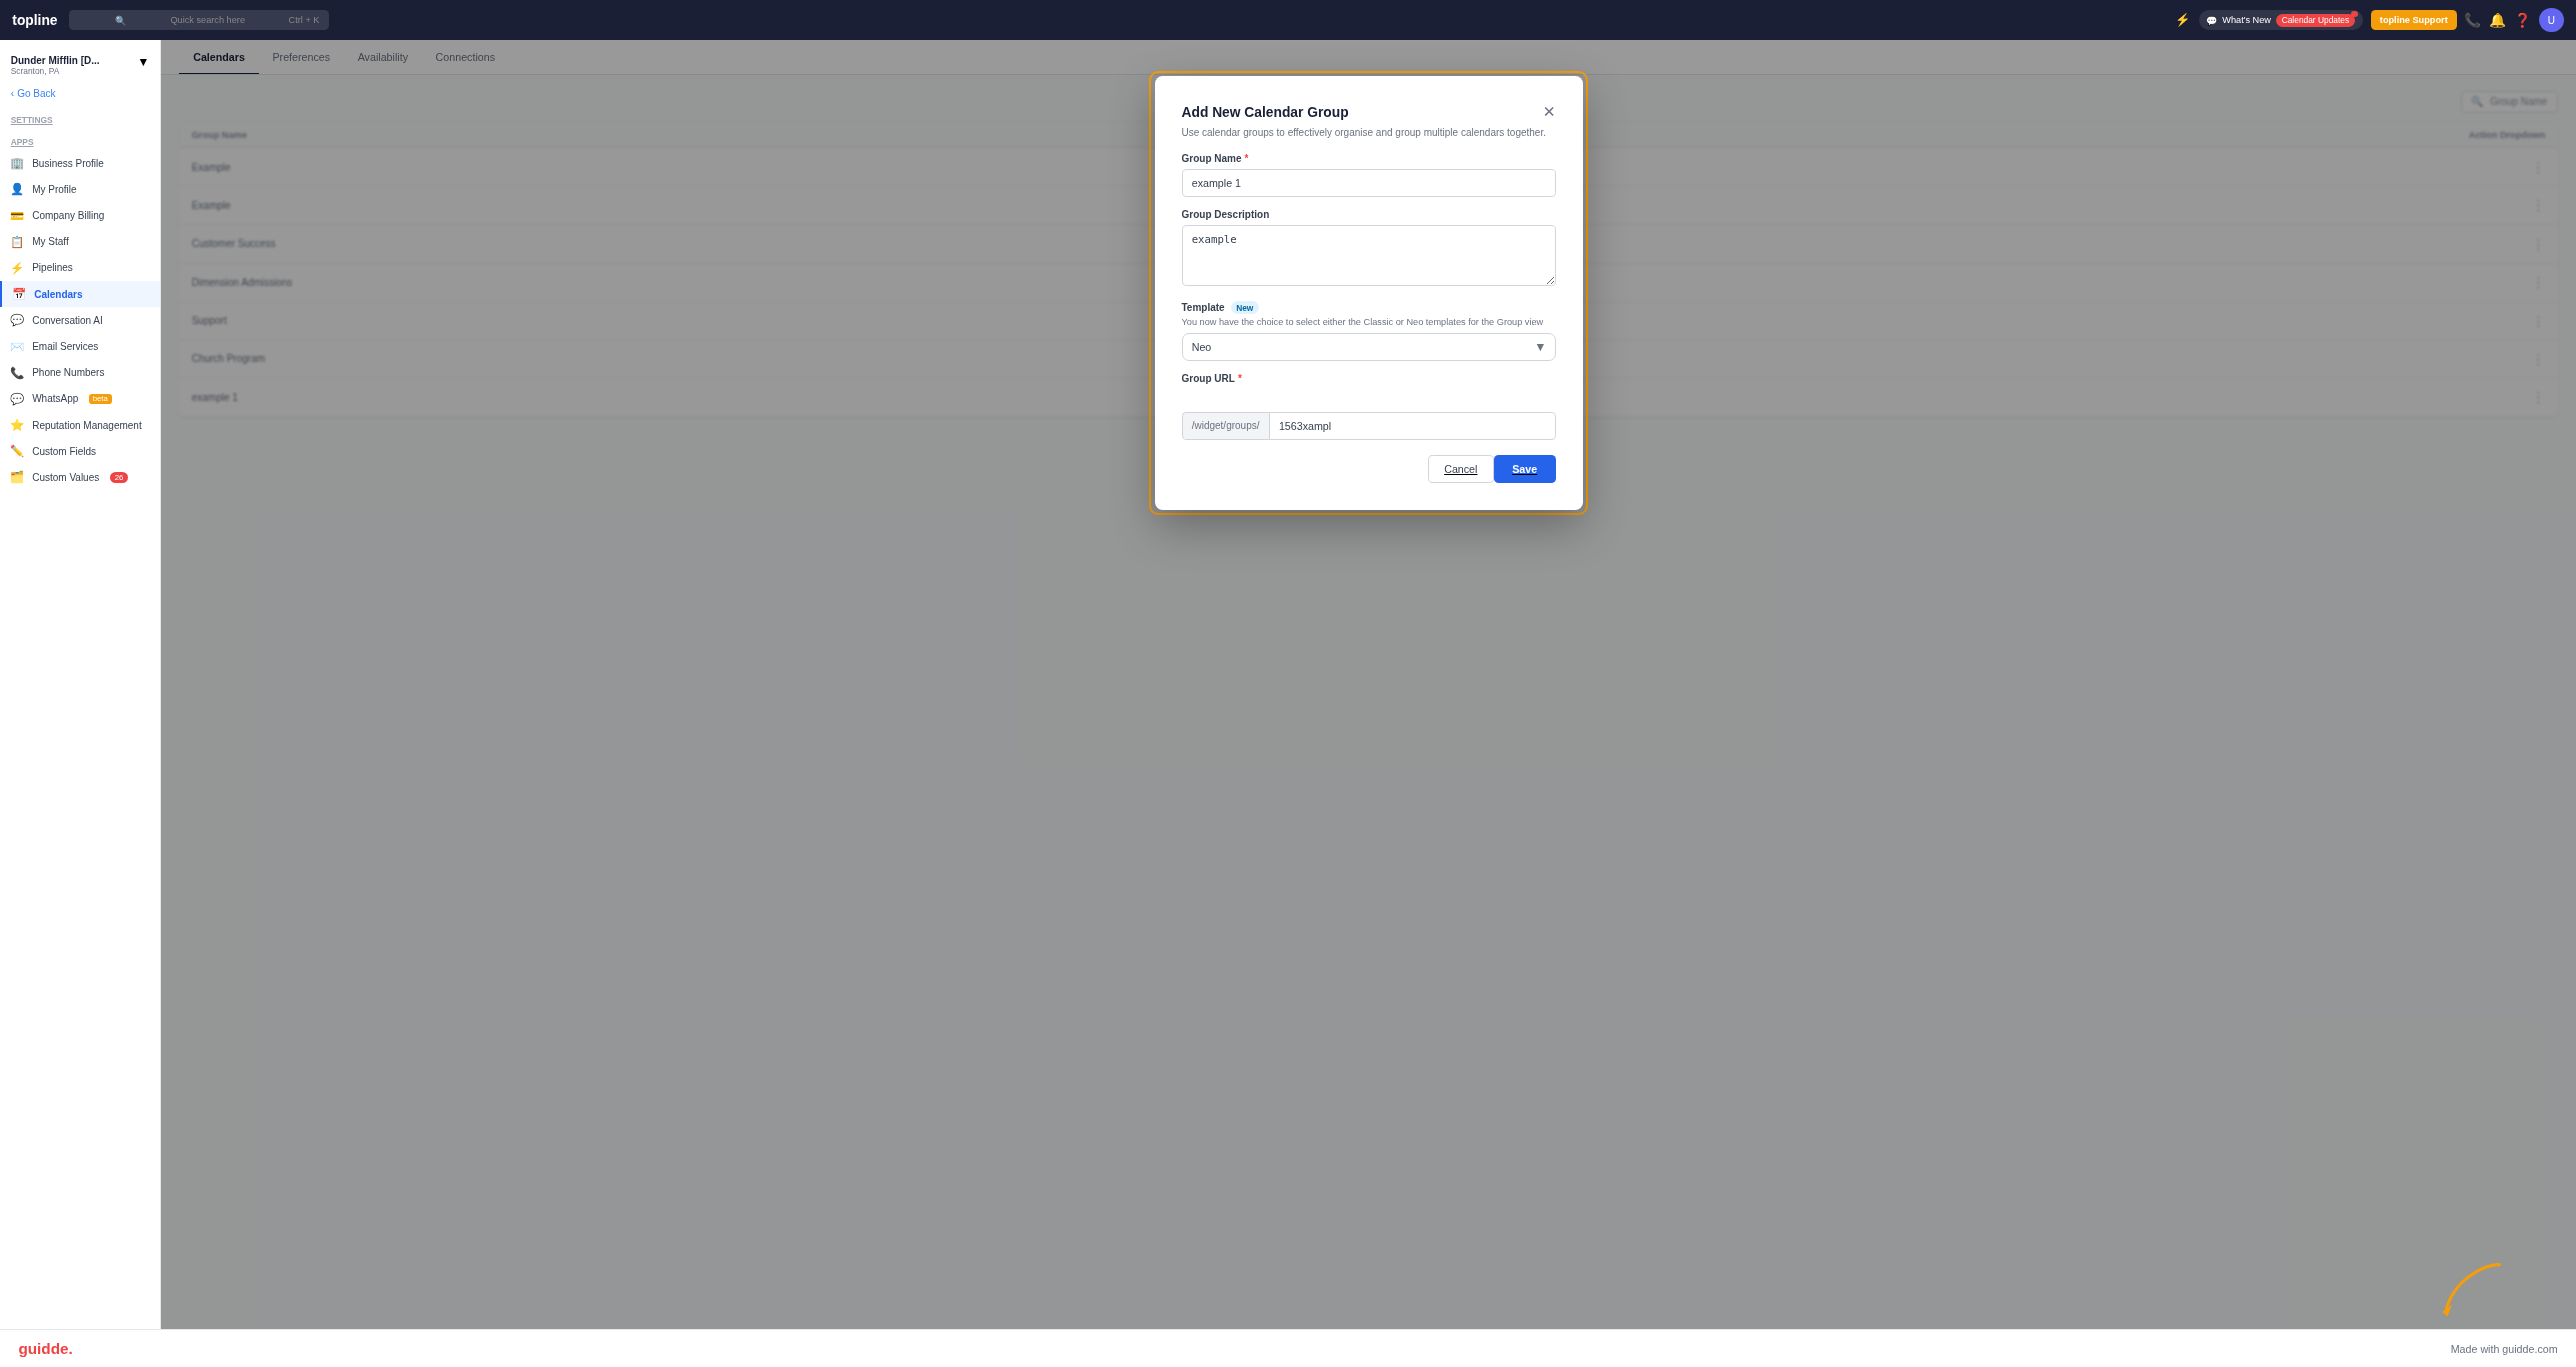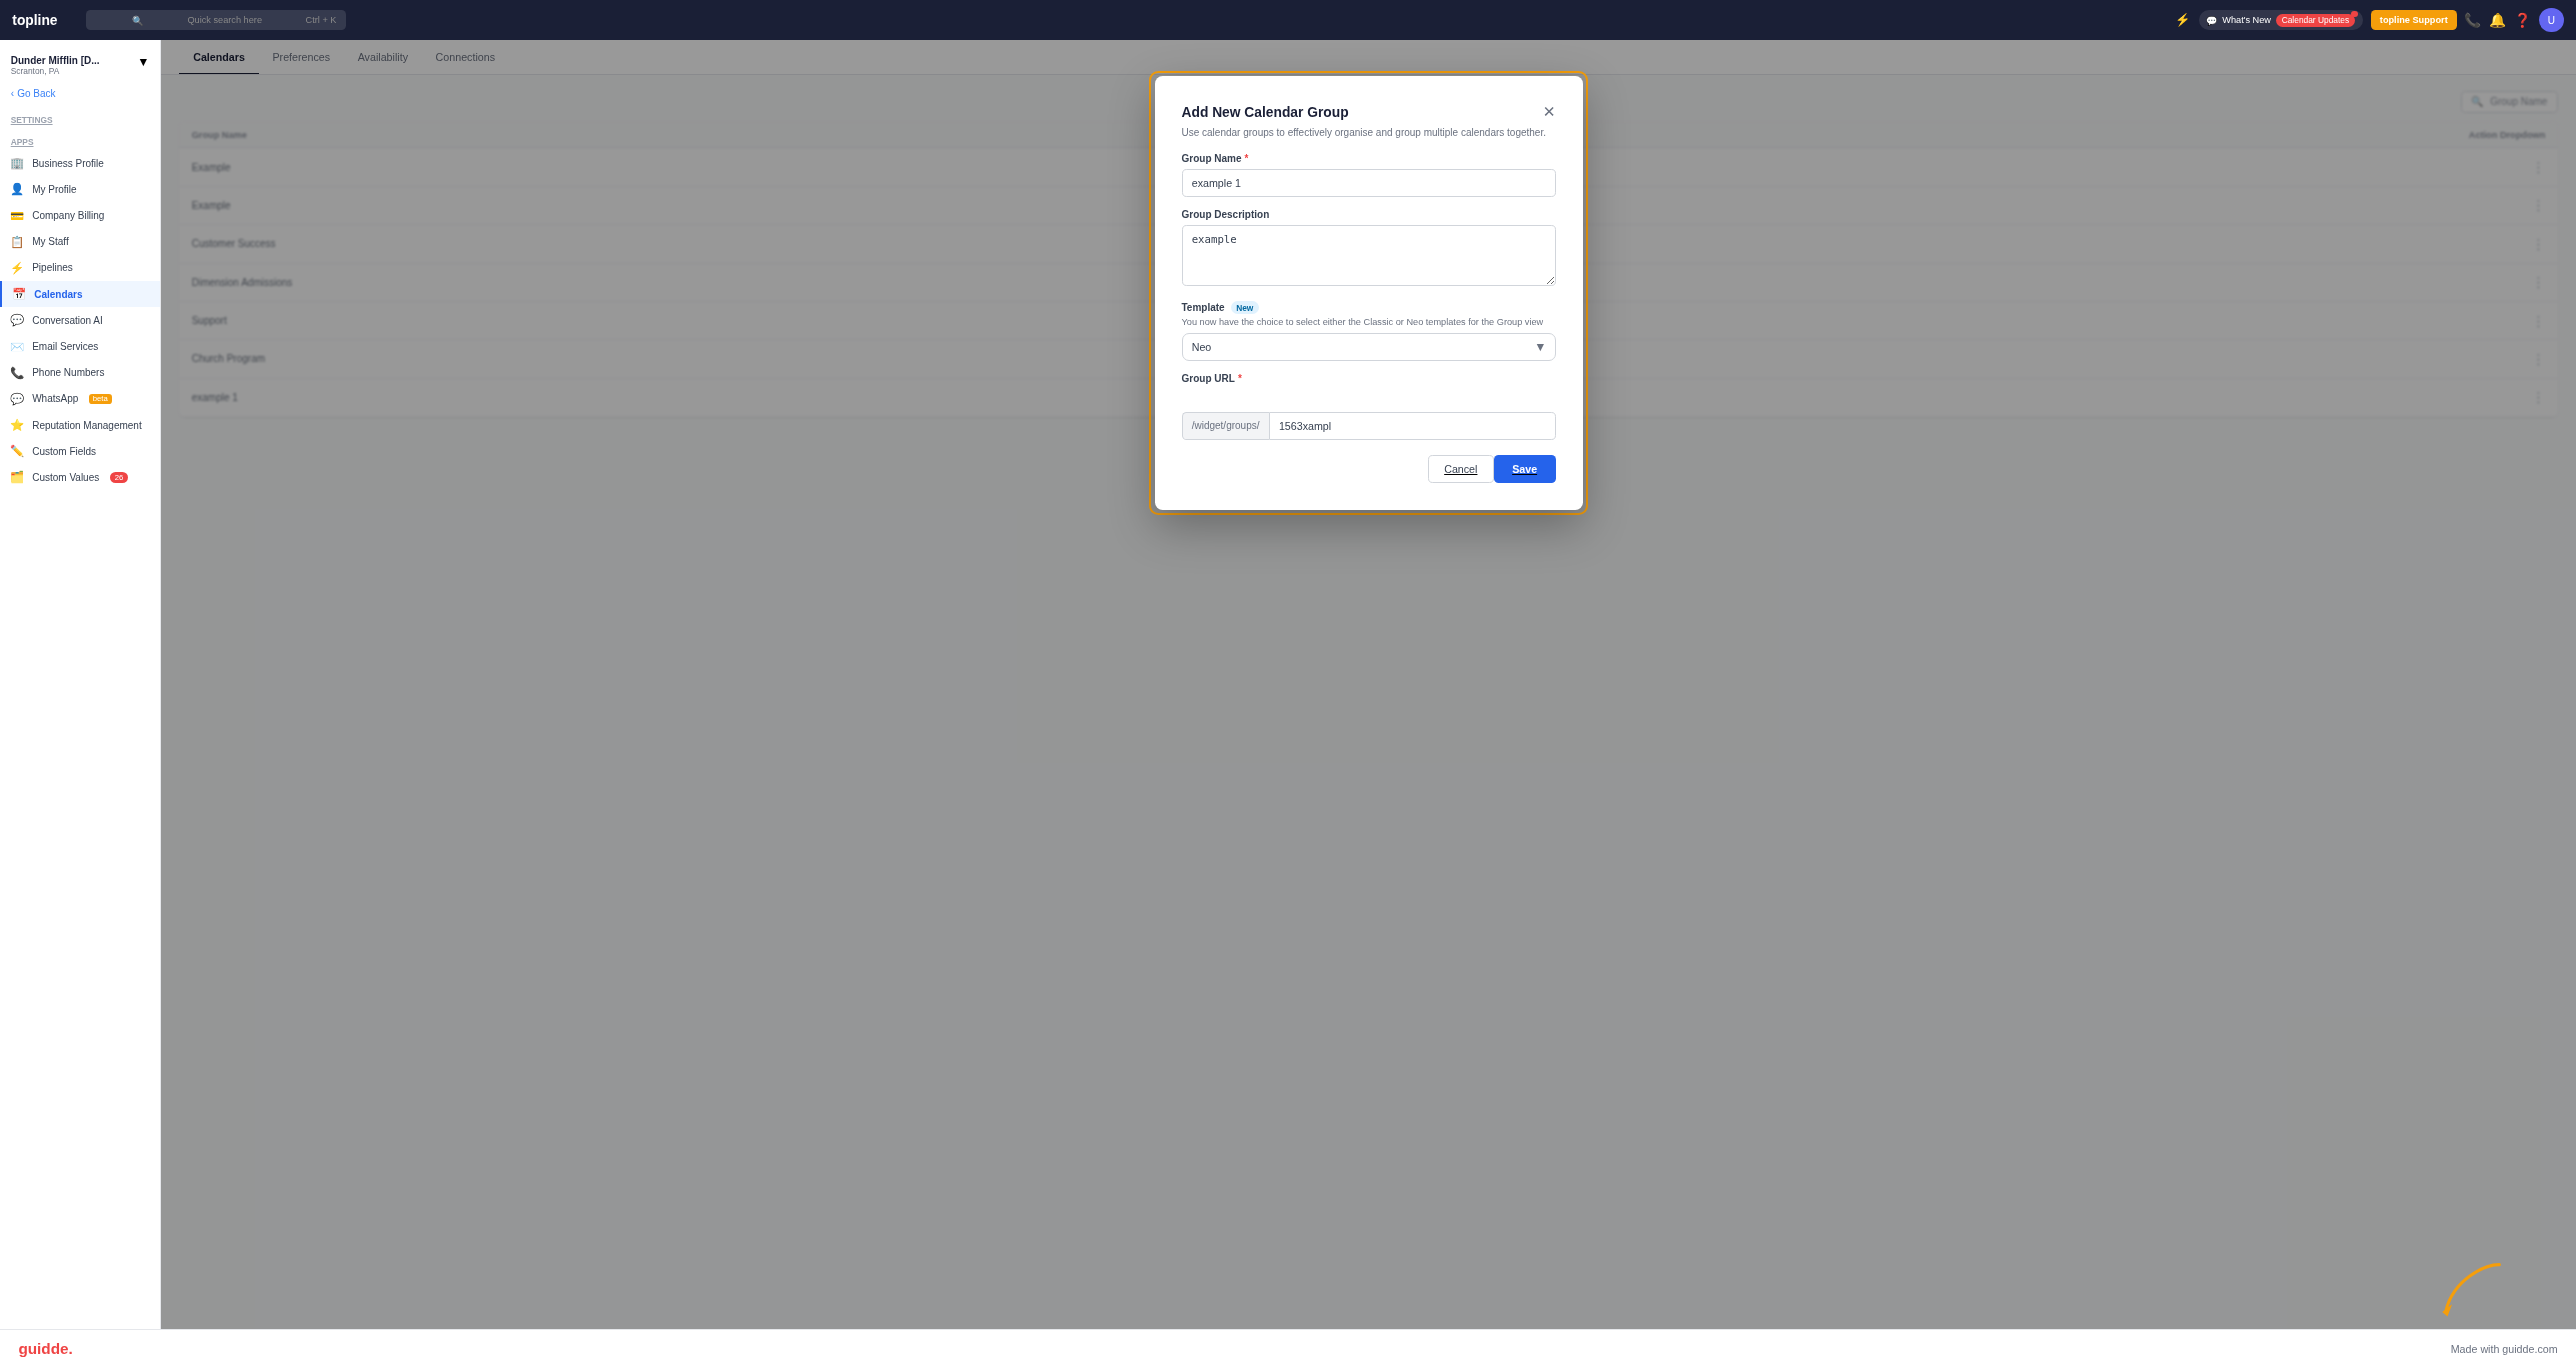--- a/index.html
+++ b/index.html
@@ -3,21 +3,21 @@
   <meta charset="utf-8">
   <style>
     * { box-sizing: border-box; margin: 0; padding: 0; }
     body { font-family: -apple-system, BlinkMacSystemFont, 'Segoe UI', sans-serif; background: #f5f5f5; overflow: hidden; }
 
     
     .topnav {
       display: flex; align-items: center; background: #1a1f36; height: 40px;
       padding: 0 12.3px; gap: 9.2px; position: relative; z-index: 100;
     }
-    .logo { color: white; font-size: 13.8px; font-weight: 700; margin-right: 19px; }
+    .logo { color: white; font-size: 13.8px; font-weight: 700; margin-right: 2px; }
     .search-bar {
       display: flex; align-items: center; background: rgba(255,255,255,0.12);
       border-radius: 4.6px; padding: 4.6px 9.2px; gap: 6.1px; flex: 1; max-width: 260px;
       color: #aaa; font-size: 10px;
     }
     .search-bar span { color: #888; font-size: 9.2px; margin-left: auto; }
     .nav-right { margin-left: auto; display: flex; align-items: center; gap: 7.7px; }
     .whats-new-btn {
       display: flex; align-items: center; gap: 4.6px; background: rgba(255,255,255,0.1);
       border: none; border-radius: 15.3px; padding: 3.8px 7.7px; color: white; font-size: 9.2px; cursor: pointer;

